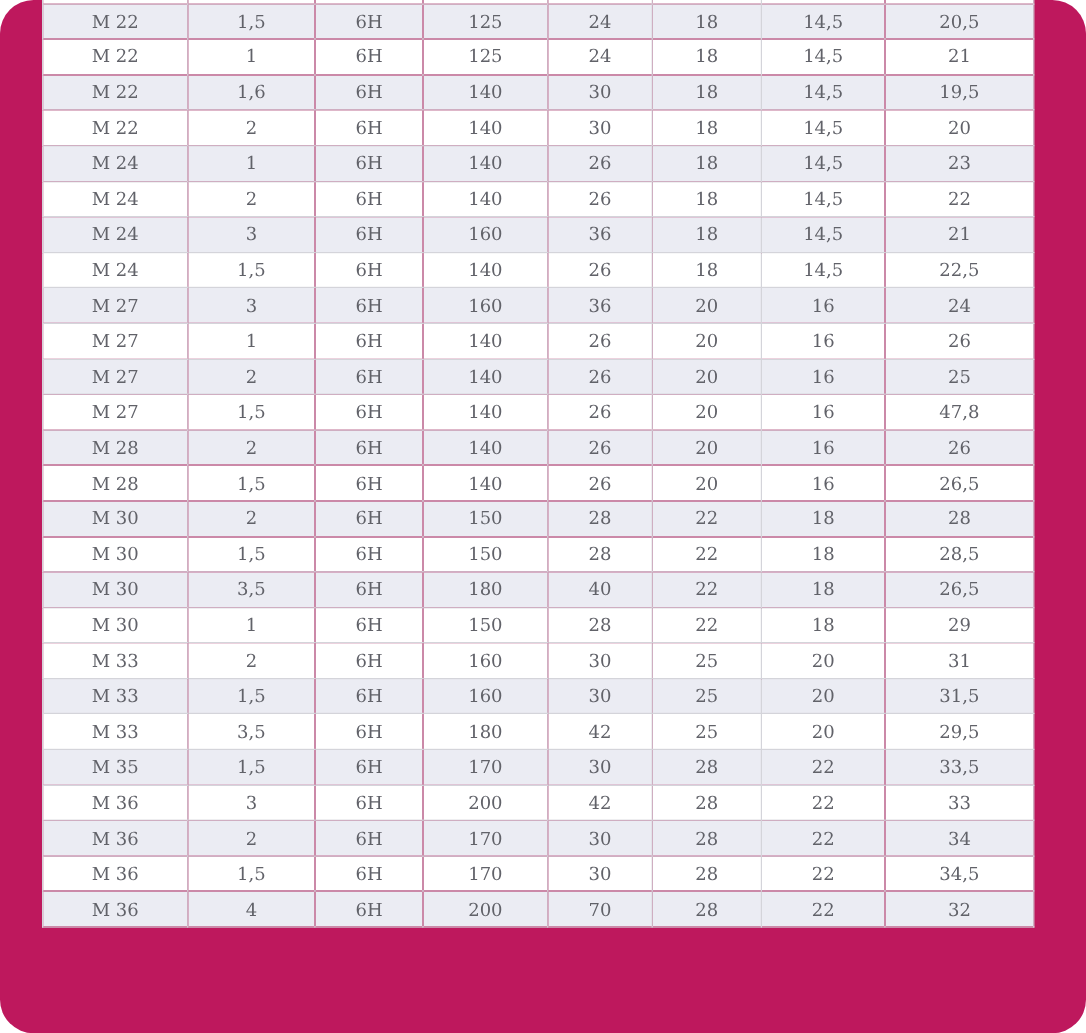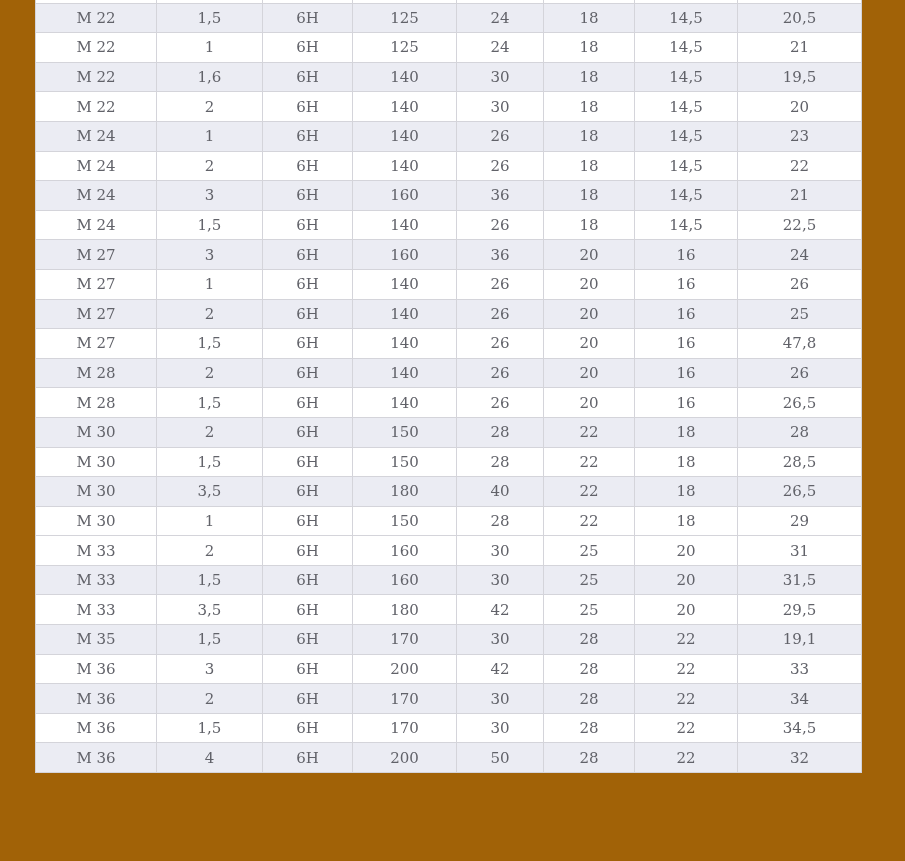--- a/index.html
+++ b/index.html
@@ -8,21 +8,22 @@
     width: 905px;
     height: 861px;
     overflow: hidden;
     background: #ffffff;
   }
   .page {
     position: relative;
     width: 905px;
     height: 861px;
     overflow: hidden;
-    background: #a16207;
+    background: #be185d;
+    border-radius: 28px;
   }
   table.spec-table {
     position: absolute;
     left: 35px;
     top: -27px;
     width: 826px;
     border-collapse: collapse;
     table-layout: fixed;
     border: 1px solid #c9c9cf;
   }
@@ -285,21 +286,21 @@
           <td>29,5</td>
         </tr>
         <tr class="shaded">
           <td>M 35</td>
           <td>1,5</td>
           <td>6H</td>
           <td>170</td>
           <td>30</td>
           <td>28</td>
           <td>22</td>
-          <td>19,1</td>
+          <td>33,5</td>
         </tr>
         <tr>
           <td>M 36</td>
           <td>3</td>
           <td>6H</td>
           <td>200</td>
           <td>42</td>
           <td>28</td>
           <td>22</td>
           <td>33</td>
@@ -322,20 +323,20 @@
           <td>30</td>
           <td>28</td>
           <td>22</td>
           <td>34,5</td>
         </tr>
         <tr class="shaded">
           <td>M 36</td>
           <td>4</td>
           <td>6H</td>
           <td>200</td>
-          <td>50</td>
+          <td>70</td>
           <td>28</td>
           <td>22</td>
           <td>32</td>
         </tr>
       </tbody>
   </table>
 </div>
 
 </body></html>

